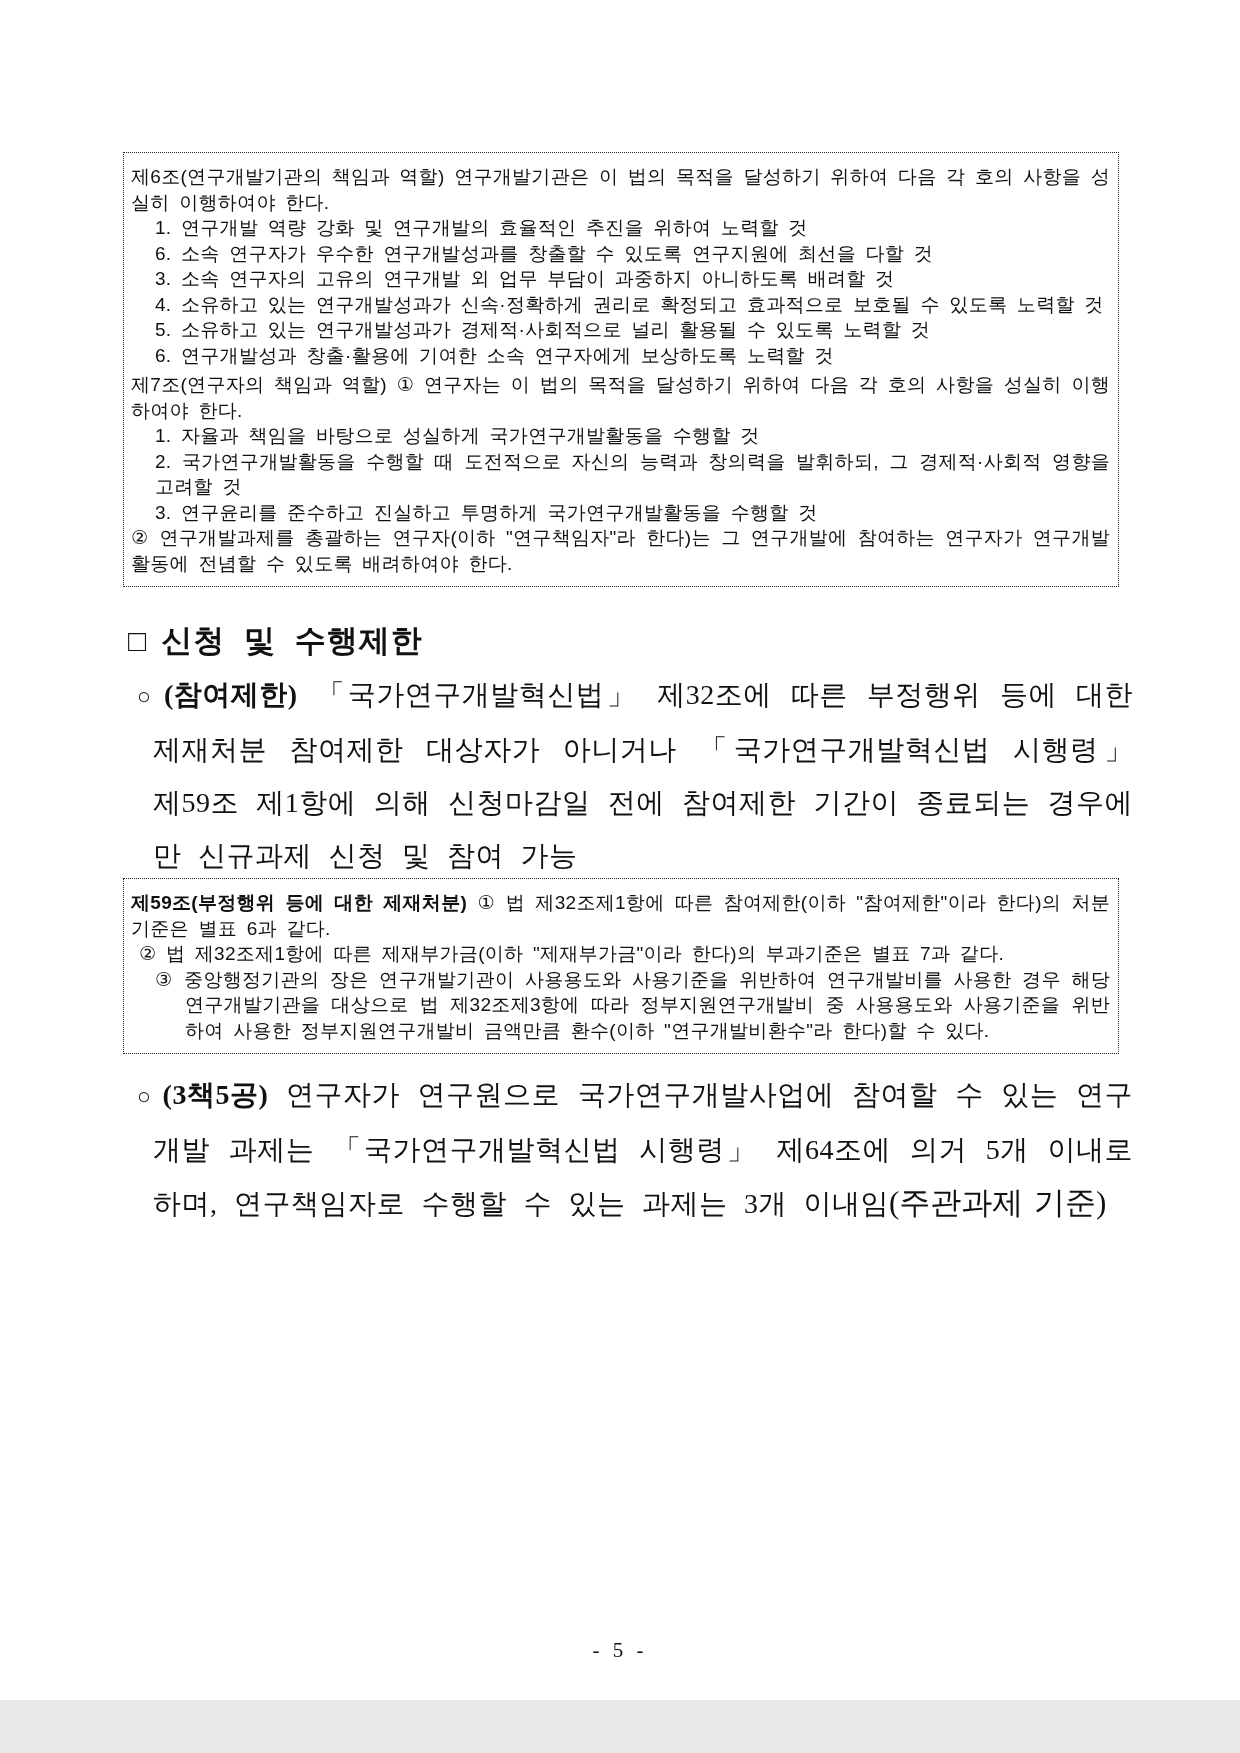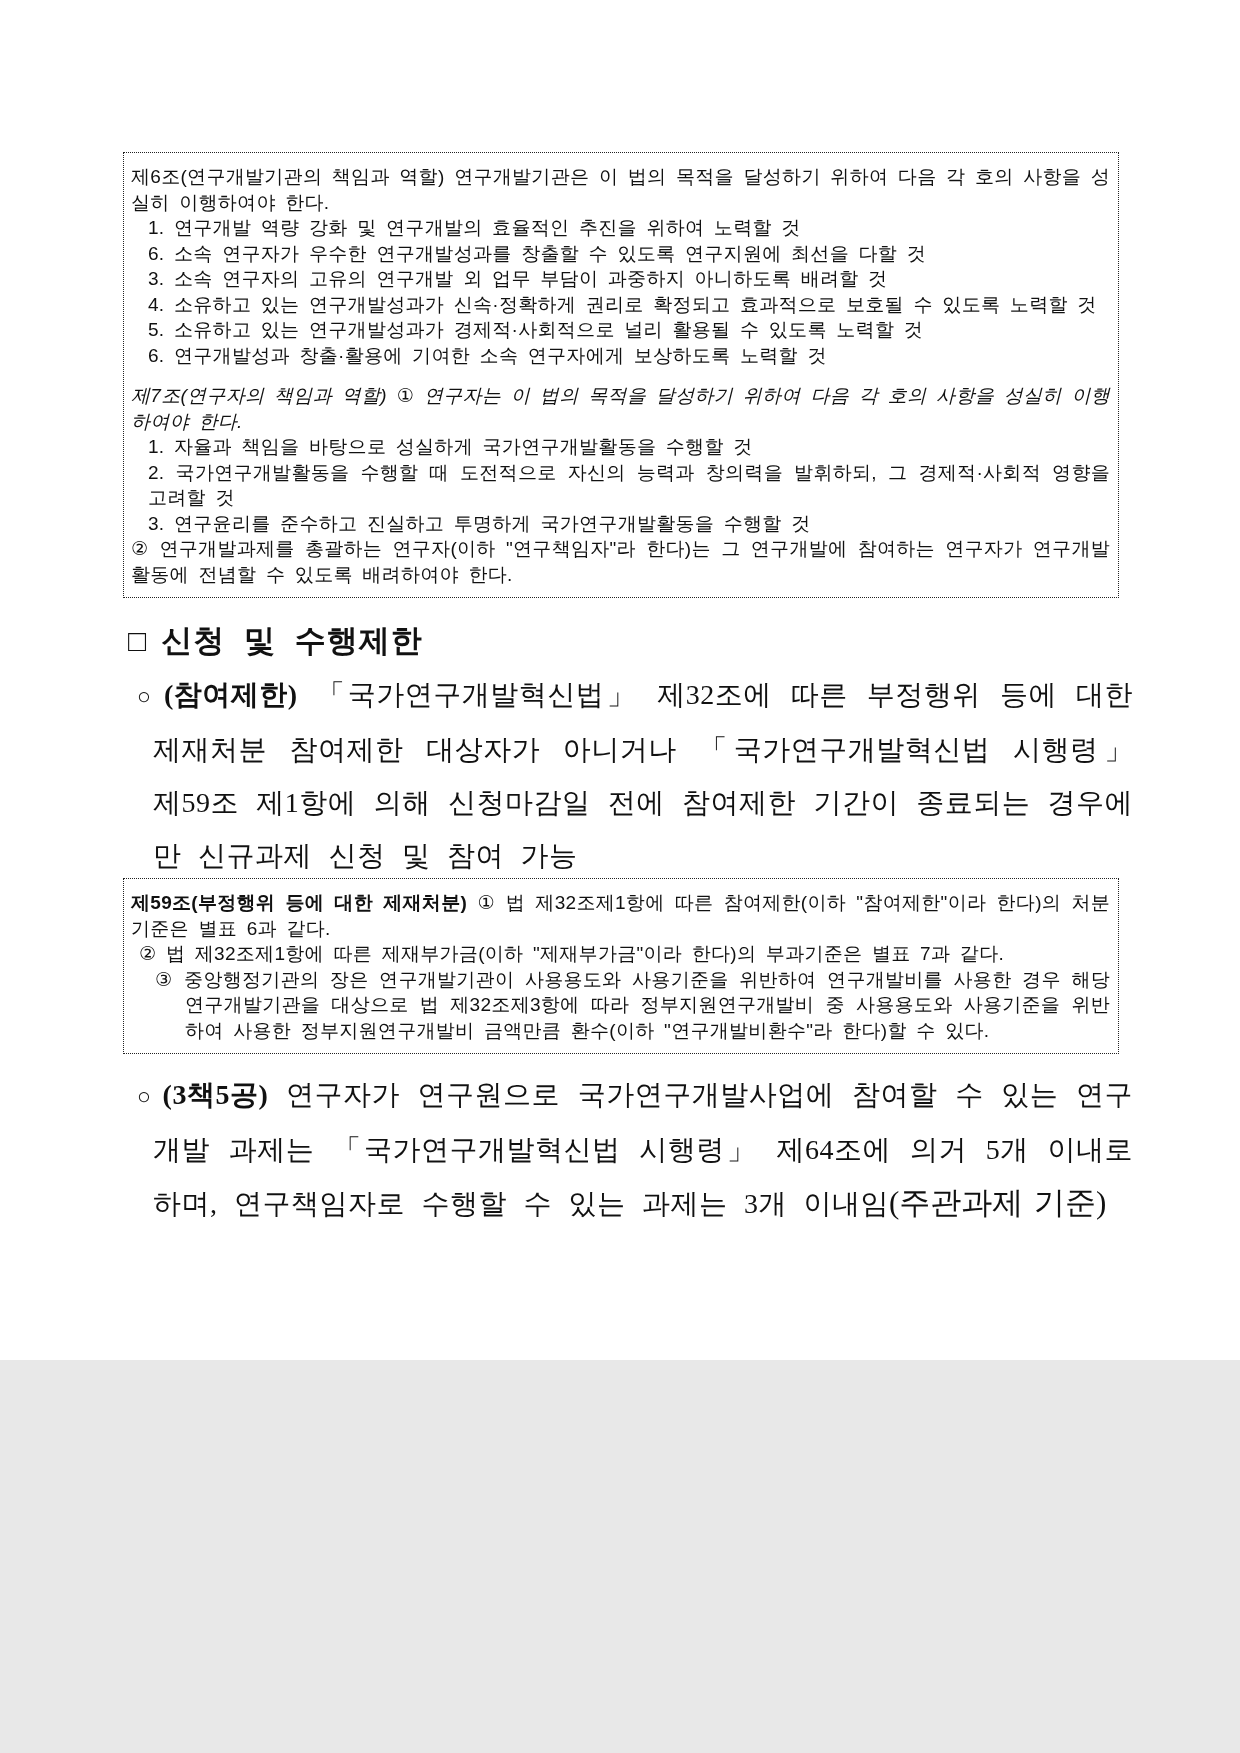--- a/index.html
+++ b/index.html
@@ -1,19 +1,19 @@
 <!DOCTYPE html>
 <html><head>
 <meta charset="utf-8">
 <style>
   html, body { margin: 0; padding: 0; background: #e8e8e8; }
   .page {
     position: relative;
     width: 1240px;
-    height: 1360px;
+    height: 1700px;
     margin: 0 auto;
     background: #ffffff;
     color: #111;
     overflow: hidden;
   }
   
   .law-box {
     position: absolute;
     left: 123px;
     width: 996px;
@@ -21,22 +21,22 @@
     border: 1px dotted #222;
     padding: 11px 8px 10px 7px;
     font-family: "Liberation Sans", "DejaVu Sans", sans-serif;
     font-size: 19px;
     line-height: 25.5px;
     text-align: justify;
     word-spacing: 4px;
     letter-spacing: 0.3px;
   }
   .law-box p { margin: 0; }
-  .law-box .box-item { margin-left: 17px; }
-  .law-box .article-gap { margin-top: 15px; font-style: italic; }
+  .law-box .box-item { margin-left: 24px; }
+  .law-box .article-gap { margin-top: 4px; }
   .law-box .bold-title { font-weight: bold; }
   .box1 { top: 152px; }
   .box2 { top: 878px; }
   .box2 .num-para { margin-left: 8px; }
   .box2 .hang-para { padding-left: 38px; text-indent: -30px; margin-left: 16px; }
   
   .section-heading {
     position: absolute;
     left: 128px;
     top: 620px;

